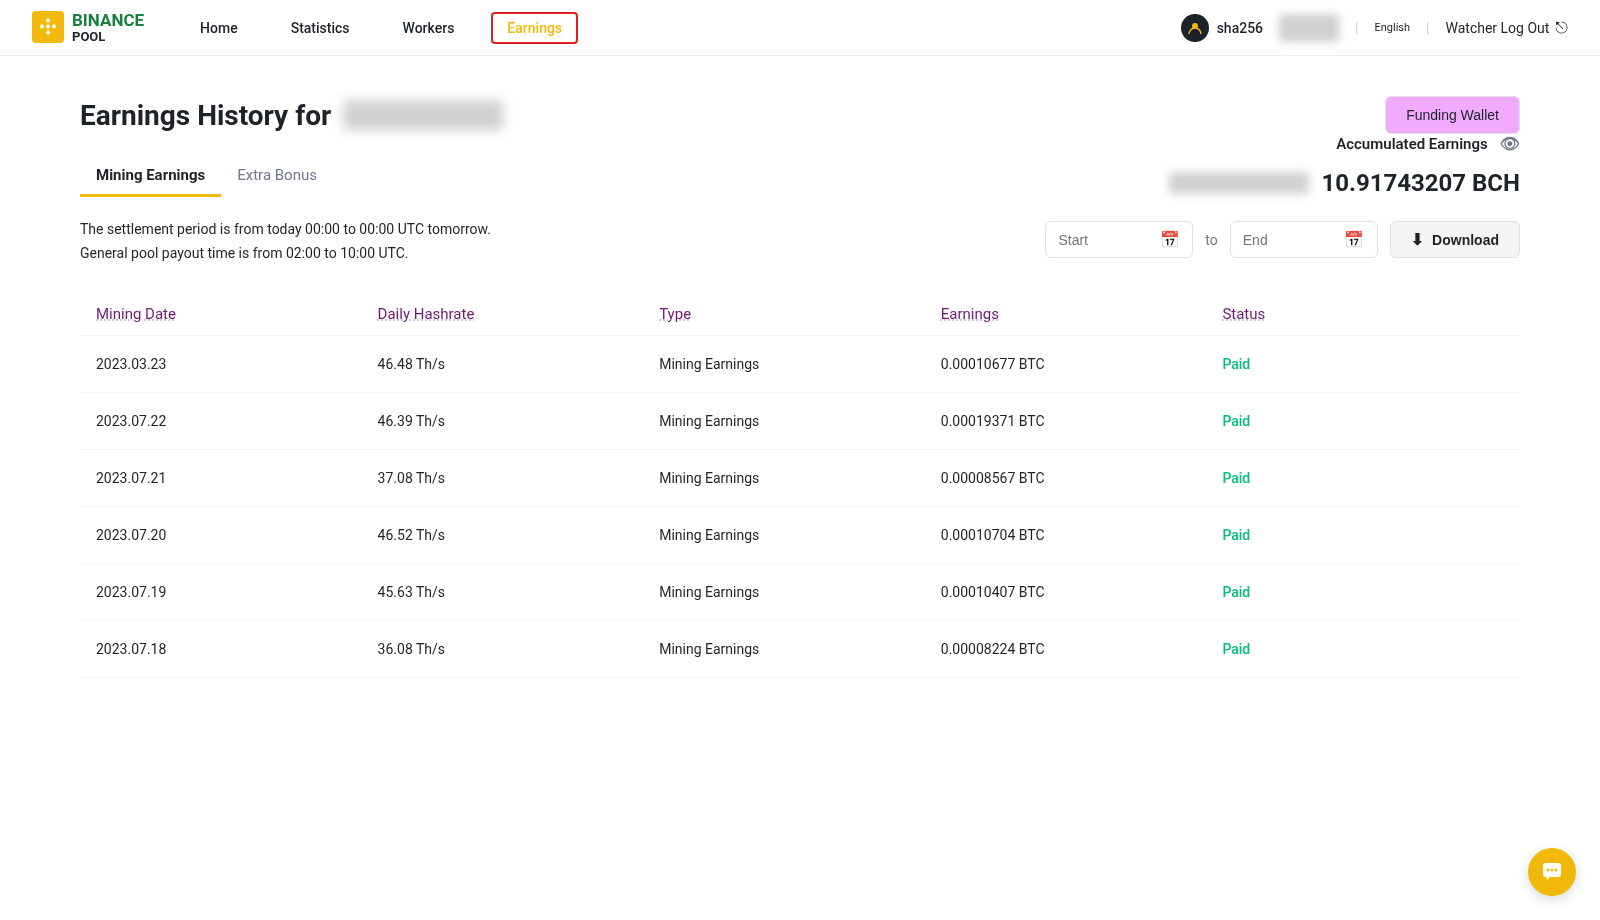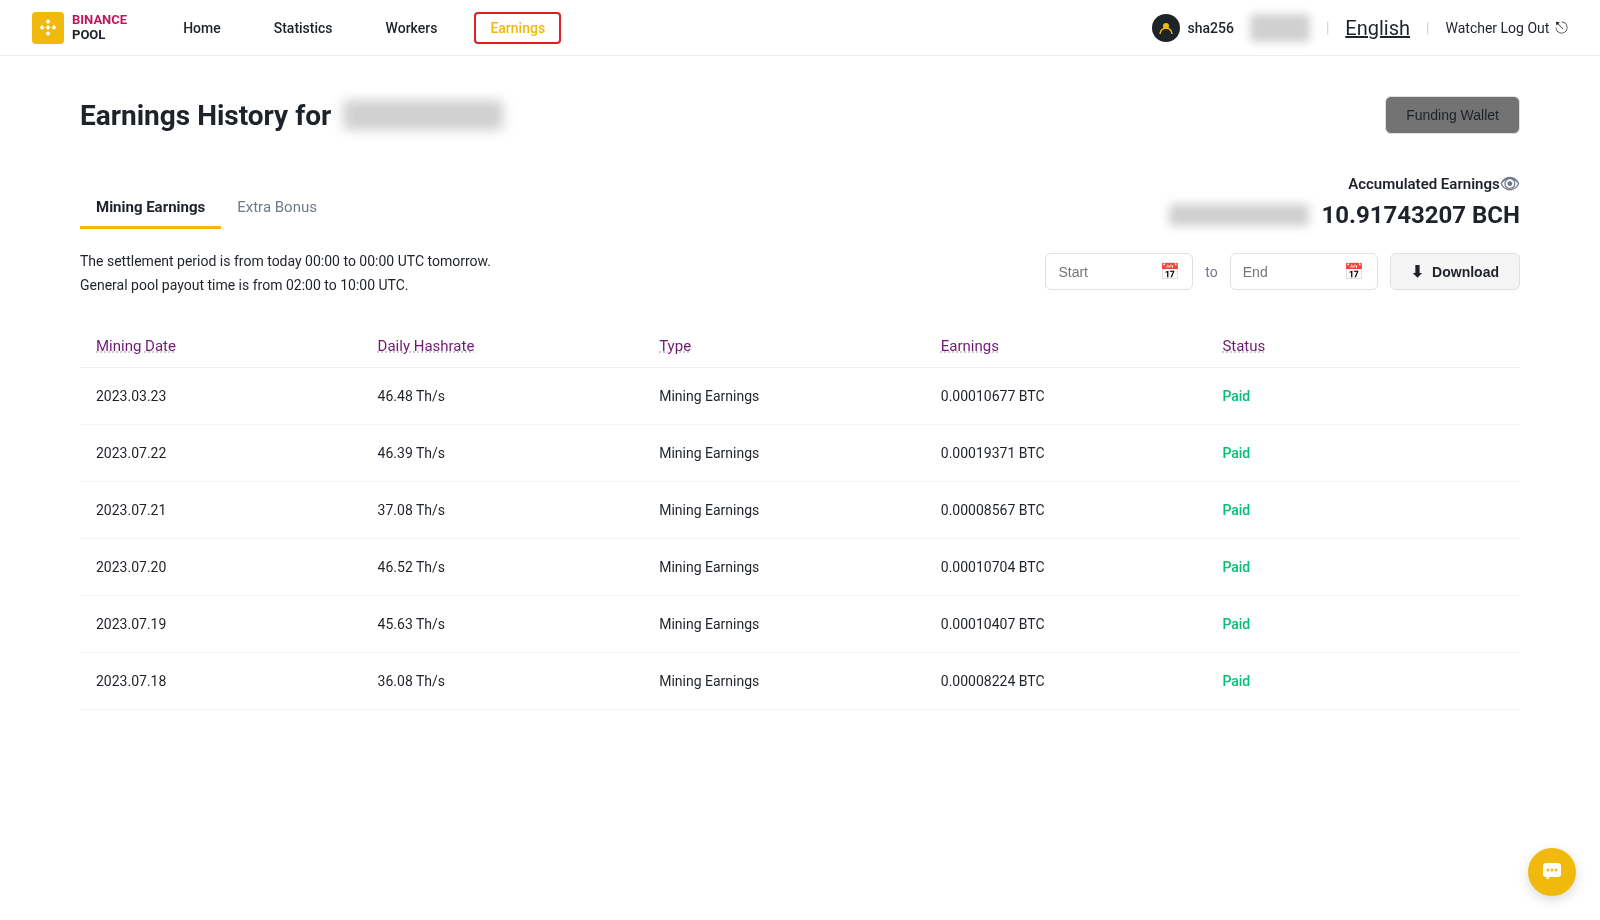--- a/index.html
+++ b/index.html
@@ -27,21 +27,21 @@
     }
     .logo-icon {
       width: 32px;
       height: 32px;
     }
     .logo-text {
       display: flex;
       flex-direction: column;
       line-height: 1.1;
     }
-    .logo-text .binance { font-weight: 700; font-size: 13px; color: #be185d; }
+    .logo-text .binance { font-weight: 700; font-size: 17px; color: #15803d; }
     .logo-text .pool { font-weight: 700; font-size: 13px; color: #1e2329; }
     .nav {
       display: flex;
       align-items: center;
       gap: 21px;
       flex: 1;
     }
     .nav-item {
       padding: 8px 16px;
       color: #1e2329;
@@ -79,60 +79,59 @@
     }
     .username { font-size: 14px; font-weight: 500; }
     .avatar-blur {
       width: 60px;
       height: 28px;
       background: #d0d0d0;
       border-radius: 4px;
       filter: blur(4px);
     }
     .lang-divider { color: #d0d0d0; }
-    .lang { font-size: 20px; cursor: pointer; text-decoration: underline; }
+    .lang { font-size: 11px; cursor: pointer; }
     .watcher-logout {
       display: flex;
       align-items: center;
       gap: 6px;
       color: #1e2329;
       cursor: pointer;
       font-size: 14px;
     }
 
     
     .main {
       padding: 40px 80px;
       max-width: 1600px;
     }
 
     
     .page-header {
       display: flex;
       justify-content: space-between;
-      margin-bottom: 40px;
     }
     .page-title {
       font-size: 28px;
       font-weight: 700;
       display: flex;
       align-items: center;
       gap: 12px;
     }
     .page-title .blur-text {
       display: inline-block;
       width: 160px;
       height: 30px;
       background: #d0d0d0;
       border-radius: 4px;
       filter: blur(6px);
     }
     .funding-wallet-btn {
       padding: 10px 20px;
-      background: #737373;
+      background: #f0abfc;
       border: 1px solid #e0e0e0;
       border-radius: 6px;
       cursor: pointer;
       font-size: 14px;
       font-weight: 500;
       color: #1e2329;
     }
 
     
     .tabs-row {
@@ -159,25 +158,25 @@
       font-weight: 700;
       border-bottom: 3px solid #f0b90b;
     }
     .accumulated-section {
       text-align: right;
     }
     .accumulated-label {
       display: flex;
       align-items: center;
       justify-content: flex-end;
-      gap: 0;
+      gap: 12px;
       font-size: 15px;
       font-weight: 600;
       color: #1e2329;
-      margin-bottom: 8px;
+      margin-bottom: 16px;
     }
     .eye-icon {
       cursor: pointer;
       color: #707a8a;
       font-size: 16px;
     }
     .accumulated-value-row {
       display: flex;
       align-items: center;
       justify-content: flex-start;

